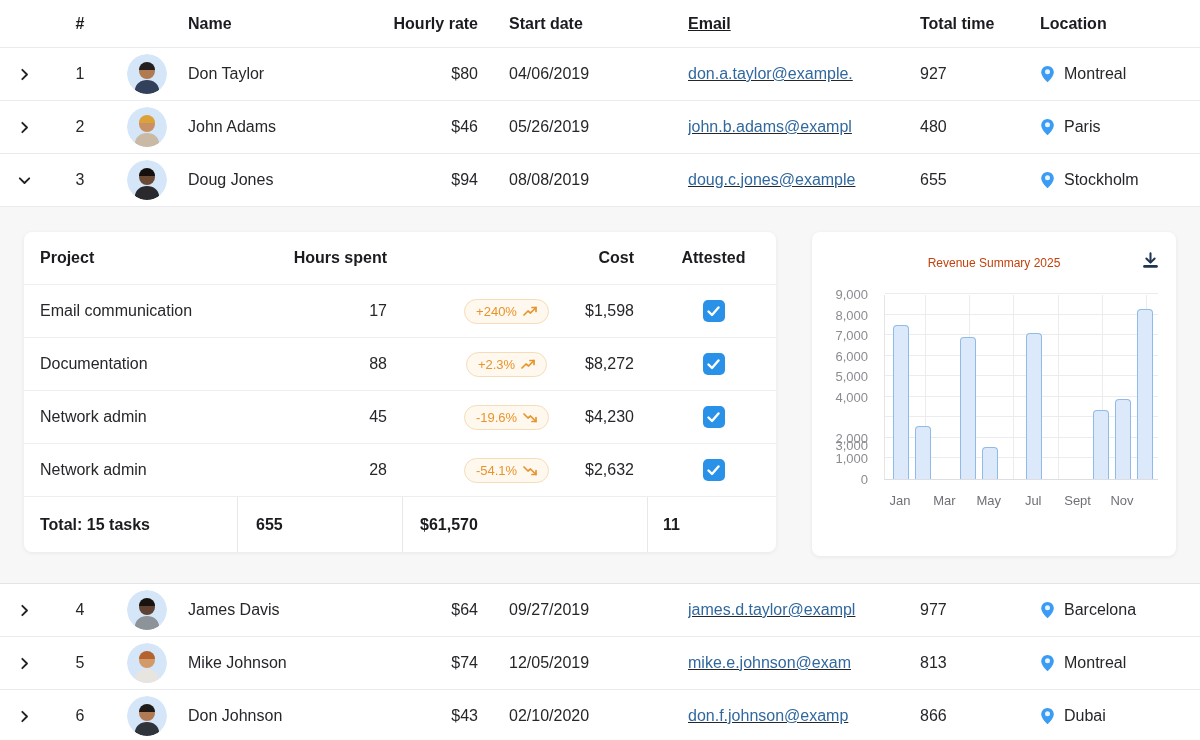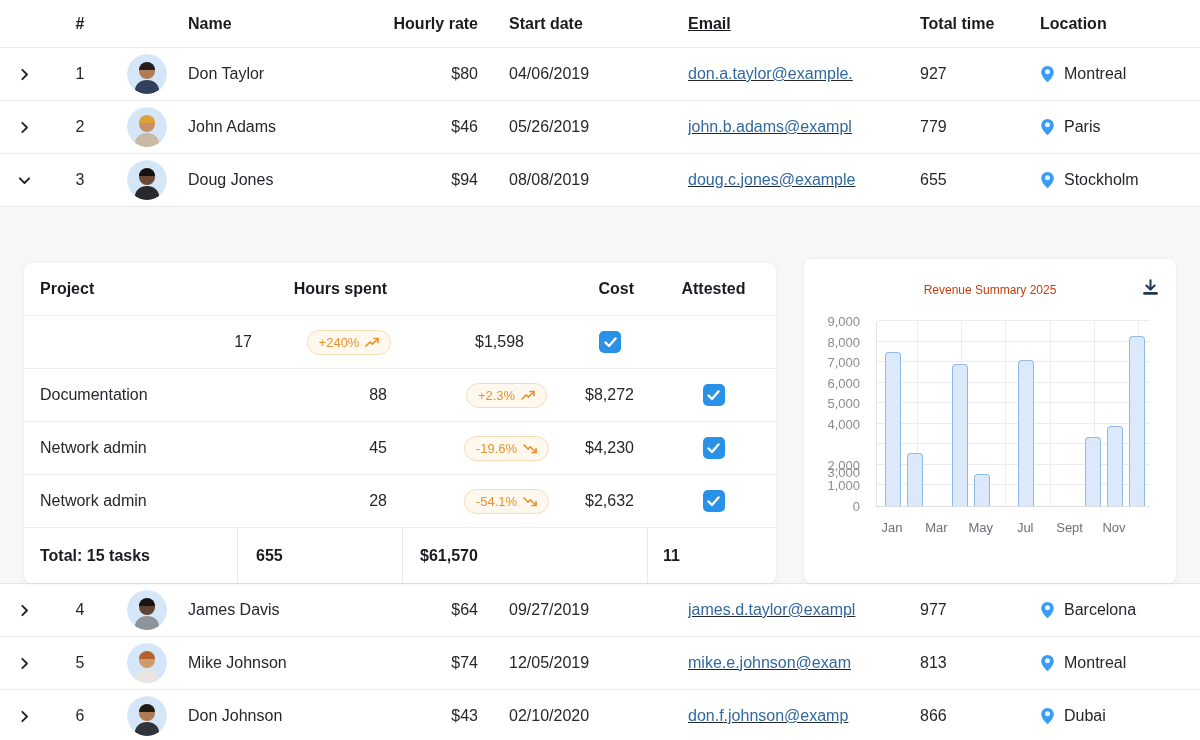--- a/index.html
+++ b/index.html
@@ -27,21 +27,21 @@
   .c-total { text-align:left; }
   .c-loc { padding-left:30px; display:flex; align-items:center; gap:9px; }
   .avatar { width:40px; height:40px; border-radius:50%; }
 
   
   .expanded {
     background:#f7f7f8;
     border-bottom:1px solid #e5e5e8;
     height:377px;
     padding:25px 24px 0 24px;
-    display:flex; gap:28px; align-items:flex-end;
+    display:flex; gap:36px; align-items:flex-start;
   }
   .card { background:#fff; border-radius:8px; box-shadow:0 1px 4px rgba(30,35,50,.07); }
 
   
   .pcard { width:752px; }
   .prow {
     display:grid;
     grid-template-columns:230px 135px 180px 110px 97px;
     align-items:center; height:53px;
     border-bottom:1px solid #eeeef1;
@@ -167,21 +167,21 @@
             <path class="shirt" d="M20 26c-7 0-11 4-12 9v7h24v-7c-1-5-5-9-12-9z" fill="#c9b9a5"></path>
           </g>
         </svg>
       </div>
     <div class="c-name">John Adams</div>
     <div class="c-rate">$46</div>
     <div class="c-date">05/26/2019</div>
     <div class="c-email">
         <a href="#">john.b.adams@exampl</a>
       </div>
-    <div class="c-total">779</div>
+    <div class="c-total">480</div>
     <div class="c-loc">
         <svg width="15" height="18" viewBox="0 0 24 28">
           <path d="M12 1C6.5 1 2 5.5 2 11c0 7.5 10 16 10 16s10-8.5 10-16C22 5.5 17.5 1 12 1z" fill="#3b9cf5"></path>
           <circle cx="12" cy="10.5" r="4" fill="#eaf4ff"></circle>
         </svg>
         <span>Paris</span>
       </div>
   </div>
 
   <div class="mrow">
@@ -227,20 +227,21 @@
     <div class="card pcard">
       <div class="prow header">
         <div class="p-project">Project</div>
         <div class="p-hours">Hours spent</div>
         <div class="p-trend"></div>
         <div class="p-cost">Cost</div>
         <div class="p-att">Attested</div>
       </div>
 
       <div class="prow">
+        <div class="p-project">Email communication</div>
         <div class="p-hours">17</div>
         <div class="p-trend">
             <span class="badge">
               <span>+240%</span>
               <svg width="14" height="11" viewBox="0 0 14 11">
                 <polyline points="1 9 5 5 7.5 7 13 1.5" fill="none" stroke="#e8942d" stroke-width="1.7" stroke-linecap="round" stroke-linejoin="round"></polyline>
                 <polyline points="9 1.5 13 1.5 13 5.5" fill="none" stroke="#e8942d" stroke-width="1.7" stroke-linecap="round" stroke-linejoin="round"></polyline>
               </svg>
             </span>
           </div>

